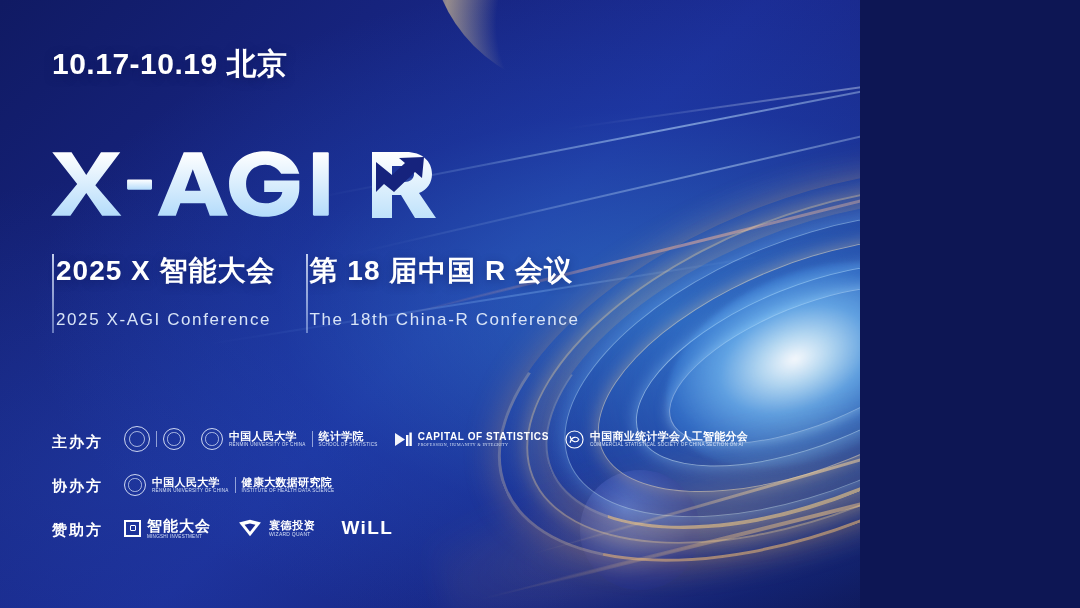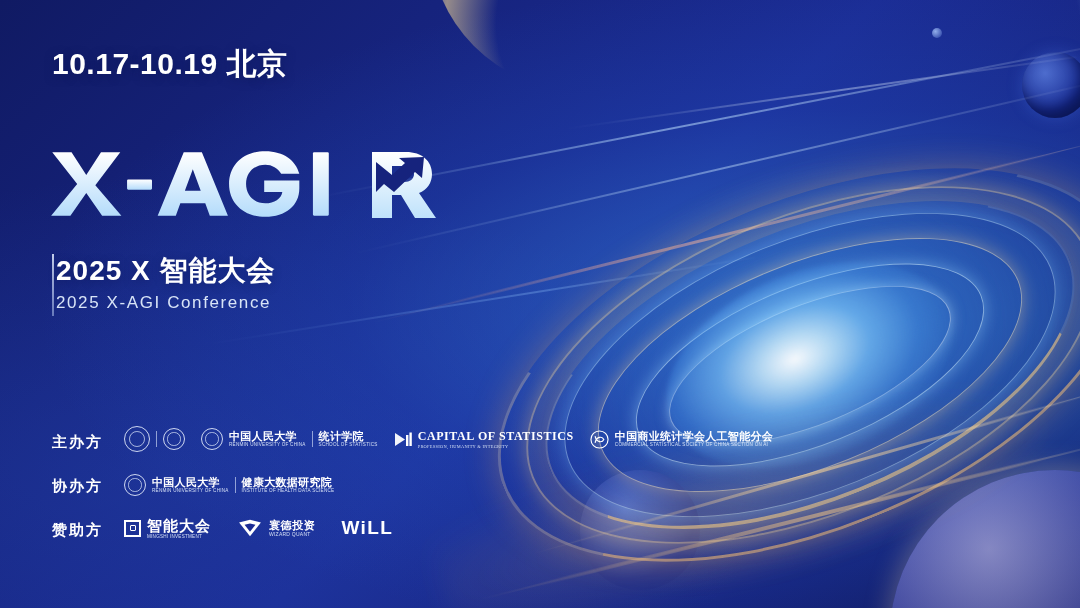--- a/index.html
+++ b/index.html
@@ -1,20 +1,20 @@
 <!DOCTYPE html>
 <html><head>
 <meta charset="utf-8">
 <style>
   * { margin:0; padding:0; box-sizing:border-box; }
   html, body { width:1080px; height:608px; overflow:hidden; background:#0d1654; }
   body { font-family:"Liberation Sans", sans-serif; }
 
   .poster{
-    position:relative; width:1080px; height:608px; overflow:hidden;
+    position:relative; width:860px; height:608px; overflow:hidden;
     background:
       radial-gradient(120% 90% at 78% 52%, rgba(60,150,230,0.55) 0%, rgba(35,85,200,0.25) 38%, rgba(20,40,140,0.0) 62%),
       radial-gradient(80% 70% at 16% 78%, rgba(40,80,190,0.30) 0%, rgba(18,32,110,0) 70%),
       linear-gradient(135deg, #101a63 0%, #16237d 26%, #1b2c94 52%, #16237d 78%, #0e1757 100%);
   }
 
   
   .bg-layer{ position:absolute; inset:0; pointer-events:none; }
 
   
@@ -123,21 +123,21 @@
 
   .logo-row{ position:absolute; left:50px; top:148px; display:flex; align-items:center; gap:26px; }
   .logo-xagi{ height:68px; display:block; }
   .logo-r{ height:72px; display:block; }
 
   .titles{ position:absolute; left:52px; top:254px; display:flex; gap:30px; }
   .title-block{ display:flex; align-items:stretch; gap:2px; }
   .rule{ width:2px; background:linear-gradient(180deg, rgba(225,235,255,0.85), rgba(200,220,255,0.45)); flex:none; }
   .t-cn{ font-size:28px; font-weight:bold; color:#ffffff; letter-spacing:1px; line-height:1.18;
          text-shadow:0 2px 10px rgba(10,20,80,0.45); white-space:nowrap; }
-  .t-en{ font-size:17px; color:#d8e4f7; letter-spacing:1.6px; line-height:1.5; margin-top:3px; white-space:nowrap; }
+  .t-en{ font-size:17px; color:#d8e4f7; letter-spacing:1.6px; line-height:1.5; margin-top:20px; white-space:nowrap; }
 
   
   .sponsors{ position:absolute; left:52px; top:424px; width:640px; }
   .sp-row{ display:flex; align-items:flex-end; margin-bottom:16px; height:28px; }
   .sp-label{ font-size:15px; font-weight:bold; color:#ffffff; letter-spacing:2px; width:72px; flex:none; }
   .sp-logos{ display:flex; align-items:center; gap:16px; }
   .sp-logo{ display:flex; align-items:center; gap:6px; color:#eef3fd; }
 
   .seal{ flex:none; border-radius:50%; border:1.2px solid rgba(235,242,255,0.85);
          display:flex; align-items:center; justify-content:center;
@@ -146,22 +146,22 @@
   .seal-22{ width:22px; height:22px; }
   .seal-inner{ width:66%; height:66%; border-radius:50%; border:1px solid rgba(230,240,255,0.7); }
 
   .lg-text{ display:flex; flex-direction:column; justify-content:center; }
   .lg-cn{ font-size:11px; font-weight:bold; color:#ffffff; letter-spacing:0.3px; white-space:nowrap; line-height:1.15; }
   .lg-en{ font-size:4.6px; color:rgba(226,236,252,0.92); letter-spacing:0.25px; white-space:nowrap; line-height:1.3; transform-origin:left center; }
   .lg-sep{ width:1px; height:16px; background:rgba(225,235,255,0.6); flex:none; }
 
   .cos-mark{ display:flex; align-items:center; gap:4px; }
   .cos-text{ display:flex; flex-direction:column; }
-  .cos-cn{ font-size:12px; font-weight:bold; color:#ffffff; letter-spacing:0.6px; white-space:nowrap;
-           font-family:Liberation Serif, serif; }
+  .cos-cn{ font-size:10px; font-weight:bold; color:#ffffff; letter-spacing:0.6px; white-space:nowrap;
+           font-family:Liberation Sans, sans-serif; }
   .cos-en{ font-size:4.4px; color:rgba(225,236,252,0.9); letter-spacing:0.3px; white-space:nowrap;
            font-family:"Liberation Serif", serif; }
 
   .will-mark{ font-size:19px; font-weight:bold; color:#ffffff; letter-spacing:1.4px; }
   .ms-box{ width:17px; height:17px; border:2px solid #ffffff; display:flex; align-items:center; justify-content:center; flex:none; }
   .ms-box i{ width:6px; height:6px; border:1.5px solid #ffffff; display:block; border-radius:1px; }
 </style>
 </head>
 <body>
 
@@ -236,20 +236,27 @@
     </div>
 
     <div class="titles">
       <div class="title-block">
         <div class="rule"></div>
         <div>
           <div class="t-cn">2025 X 智能大会</div>
           <div class="t-en">2025 X-AGI Conference</div>
         </div>
       </div>
+      <div class="title-block">
+        <div class="rule"></div>
+        <div>
+          <div class="t-cn">第 18 届中国 R 会议</div>
+          <div class="t-en">The 18th China-R Conference</div>
+        </div>
+      </div>
     </div>
 
     <div class="sponsors">
 
       <div class="sp-row">
         <div class="sp-label">主办方</div>
         <div class="sp-logos">
 
           <div class="sp-logo">
             <div class="seal seal-26">

